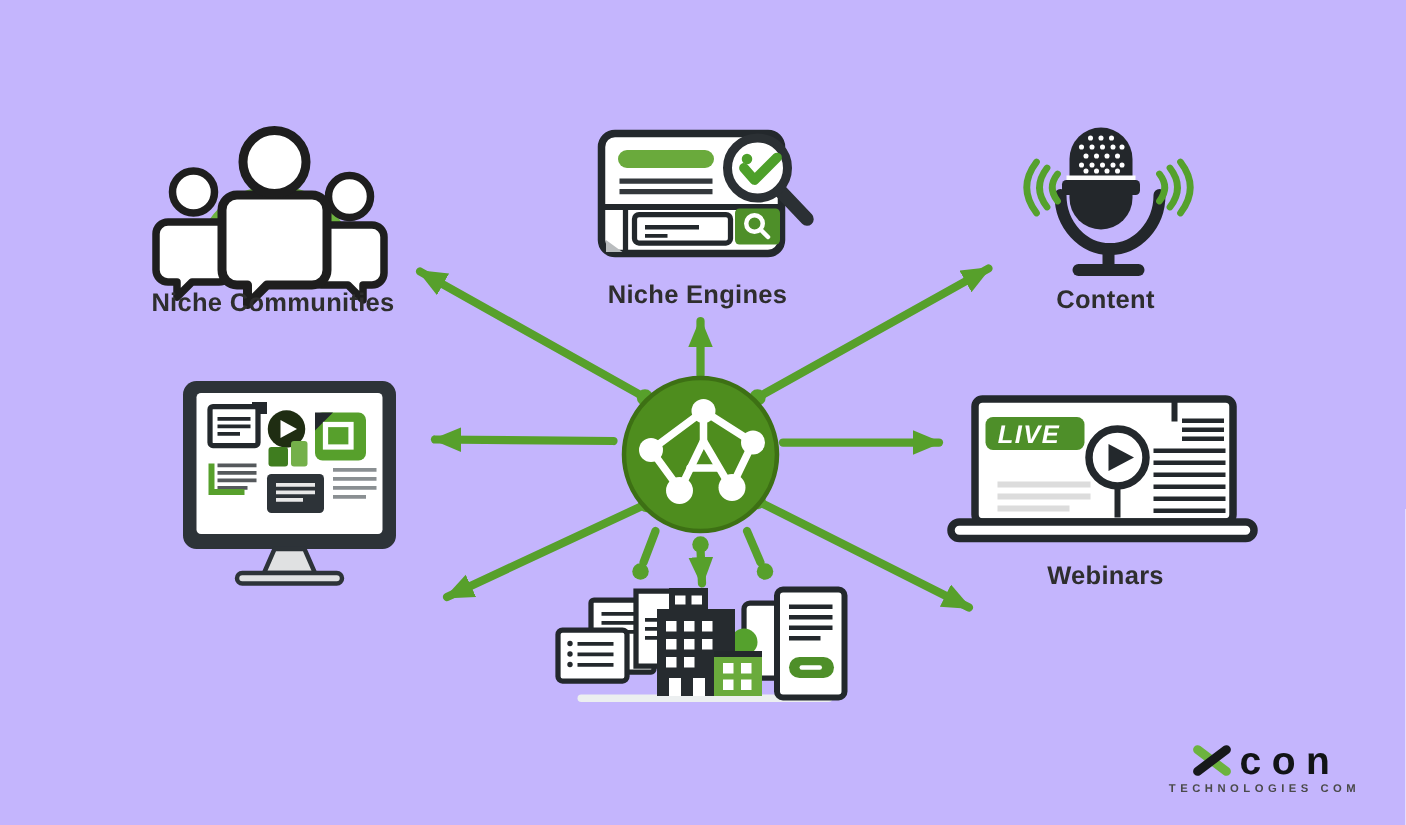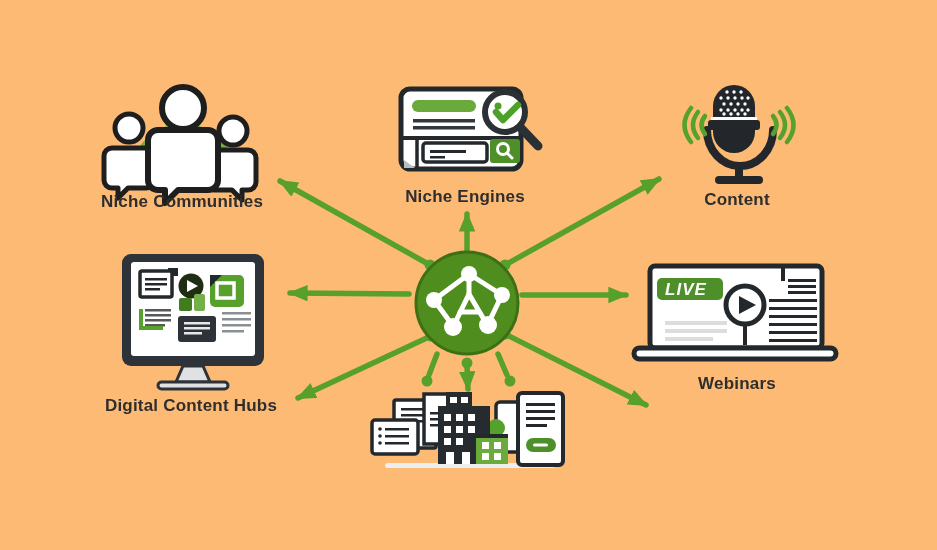--- a/index.html
+++ b/index.html
@@ -1,16 +1,16 @@
 <!DOCTYPE html>
 <html><head>
 <meta charset="utf-8">
 <style>
   html,body{margin:0;padding:0;background:#fff;}
-  #canvas{position:relative;width:937px;height:550px;background:#fdba74;overflow:hidden;
+  #canvas{position:relative;width:937px;height:550px;background:#c4b5fd;overflow:hidden;
           font-family:"Liberation Sans",sans-serif;}
   .layer{position:absolute;left:0;top:0;pointer-events:none;}
   .node{position:absolute;font-style:italic;}
   .node-label{position:absolute;text-align:center;font-weight:700;font-size:17px;
               color:#2e2e2e;letter-spacing:.2px;white-space:nowrap;}
   
   .logo{position:absolute;left:778px;top:496px;width:130px;text-align:center;}
   .logo-row{display:flex;align-items:center;justify-content:center;height:22px;}
   .xmark{position:relative;width:32px;height:22px;display:inline-block;margin-right:2px;}
   .xmark .bar{position:absolute;left:1px;top:8px;width:30px;height:6px;border-radius:3px;display:block;}
@@ -182,21 +182,20 @@
       <rect x="66" y="75" width="26" height="2.5" fill="#e8e8e8"></rect>
       <rect x="66" y="80" width="18" height="2.5" fill="#e8e8e8"></rect>
       <rect x="104" y="60" width="29" height="2.5" fill="#8a8f92"></rect>
       <rect x="104" y="66" width="29" height="2.5" fill="#8a8f92"></rect>
       <rect x="104" y="72" width="29" height="2.5" fill="#8a8f92"></rect>
       <rect x="104" y="78" width="22" height="2.5" fill="#8a8f92"></rect>
       <polygon points="65,114 85,114 92,130 58,130" fill="#e0e1e2" stroke="#2d3338" stroke-width="3"></polygon>
       <rect x="40" y="130" width="70" height="7" rx="3.5" fill="#e0e1e2" stroke="#2d3338" stroke-width="3"></rect>
     </svg>
   </div>
-  <div class="node-label" style="left:51px;top:396px;width:280px;">Digital Content Hubs</div>
 
   <div class="node" style="left:630px;top:263px;">
     <svg width="210" height="100" viewBox="0 0 210 100">
       <rect x="20" y="3" width="172" height="82" rx="5" fill="#ffffff" stroke="#23282c" stroke-width="5"></rect>
       <rect x="27" y="15" width="66" height="22" rx="5" fill="#4e8f29"></rect>
       <text x="56" y="32" text-anchor="middle" fill="#ffffff" font-size="17" font-weight="bold" letter-spacing="1" font-family="Liberation Sans, sans-serif">LIVE</text>
       <line x1="115" y1="60" x2="115" y2="82" stroke="#23282c" stroke-width="4"></line>
       <circle cx="115" cy="42" r="19" fill="#ffffff" stroke="#23282c" stroke-width="5"></circle>
       <polygon points="109,33 109,51 126,42" fill="#23282c"></polygon>
       <line x1="153" y1="4" x2="153" y2="18" stroke="#23282c" stroke-width="4"></line>
@@ -261,14 +260,24 @@
       <rect x="148" y="3" width="45" height="72" rx="4" fill="#ffffff" stroke="#23282c" stroke-width="4"></rect>
       <rect x="156" y="13" width="29" height="3" fill="#23282c"></rect>
       <rect x="156" y="20" width="29" height="3" fill="#23282c"></rect>
       <rect x="156" y="27" width="29" height="3" fill="#23282c"></rect>
       <rect x="156" y="34" width="21" height="3" fill="#23282c"></rect>
       <rect x="156" y="48" width="30" height="14" rx="7" fill="#4e8f29"></rect>
       <rect x="163" y="53.5" width="15" height="3" rx="1.5" fill="#ffffff"></rect>
     </svg>
   </div>
 
+  <div class="logo">
+    <div class="logo-row">
+      <span class="xmark">
+        <i class="bar green"></i>
+          <i class="bar black"></i>
+      </span>
+      <span class="brand">con</span>
+    </div>
+    <div class="tagline">TECHNOLOGIES COM</div>
+  </div>
 
 </div>
 
 </body></html>

